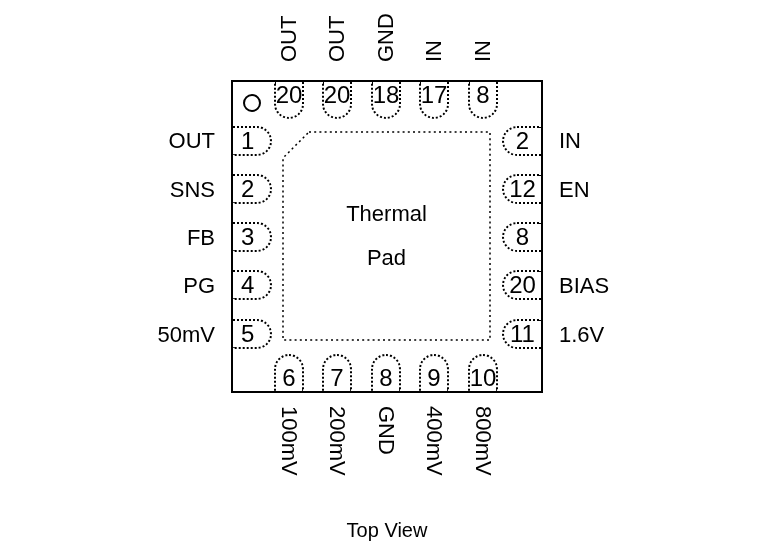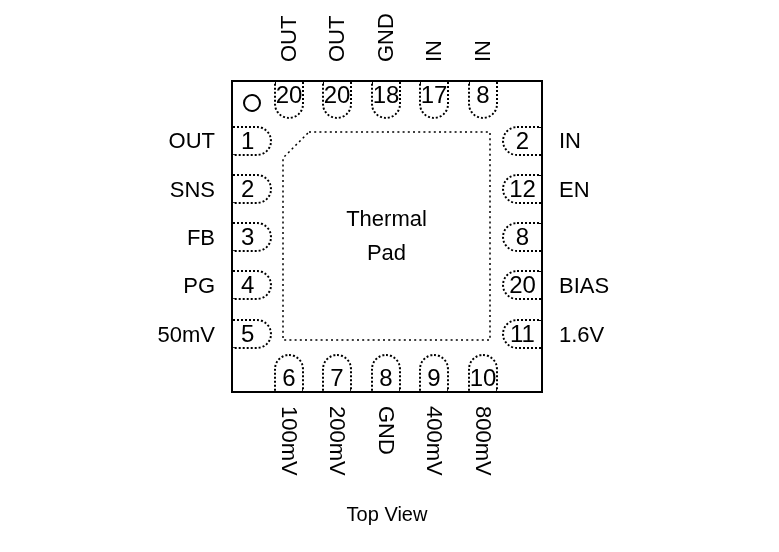--- a/index.html
+++ b/index.html
@@ -36,41 +36,41 @@
   }
   .pin-right{
     width:39px;height:30px;right:0;border-right:none;
     border-radius:15px 0 0 15px;align-items:center;justify-content:center;
   }
   
   .pad-svg{position:absolute;left:49px;top:49px;}
   .pad-text{
     position:absolute;left:49px;top:49px;width:209px;height:210px;
     display:flex;align-items:center;justify-content:center;text-align:center;
-    font-size:22px;line-height:34px;
+    font-size:22px;line-height:44px;
   }
   .pad-text span{display:block;width:96px;}
   
   .side-label{
     position:absolute;font-size:22px;line-height:26px;white-space:nowrap;
   }
   .side-label.left{right:564px;text-align:right;}
   .side-label.right{left:559px;text-align:left;}
   
   .rot-label{
     position:absolute;font-size:22px;line-height:24px;white-space:nowrap;
   }
   .rot-label.top{transform:rotate(-90deg);transform-origin:0 0;top:62px;}
   .rot-label.bottom{transform:rotate(90deg);transform-origin:0 0;top:406px;}
   
   .caption{
     position:absolute;left:231px;top:497px;width:312px;text-align:center;
     font-size:20px;line-height:26px;
   }
-  .caption .line2{margin-top:4px;}
+  .caption .line2{margin-top:20px;}
 </style>
 </head>
 <body>
 
 <div class="stage">
 
   <div class="chip">
 
     <div class="pin1-dot"></div>
 

